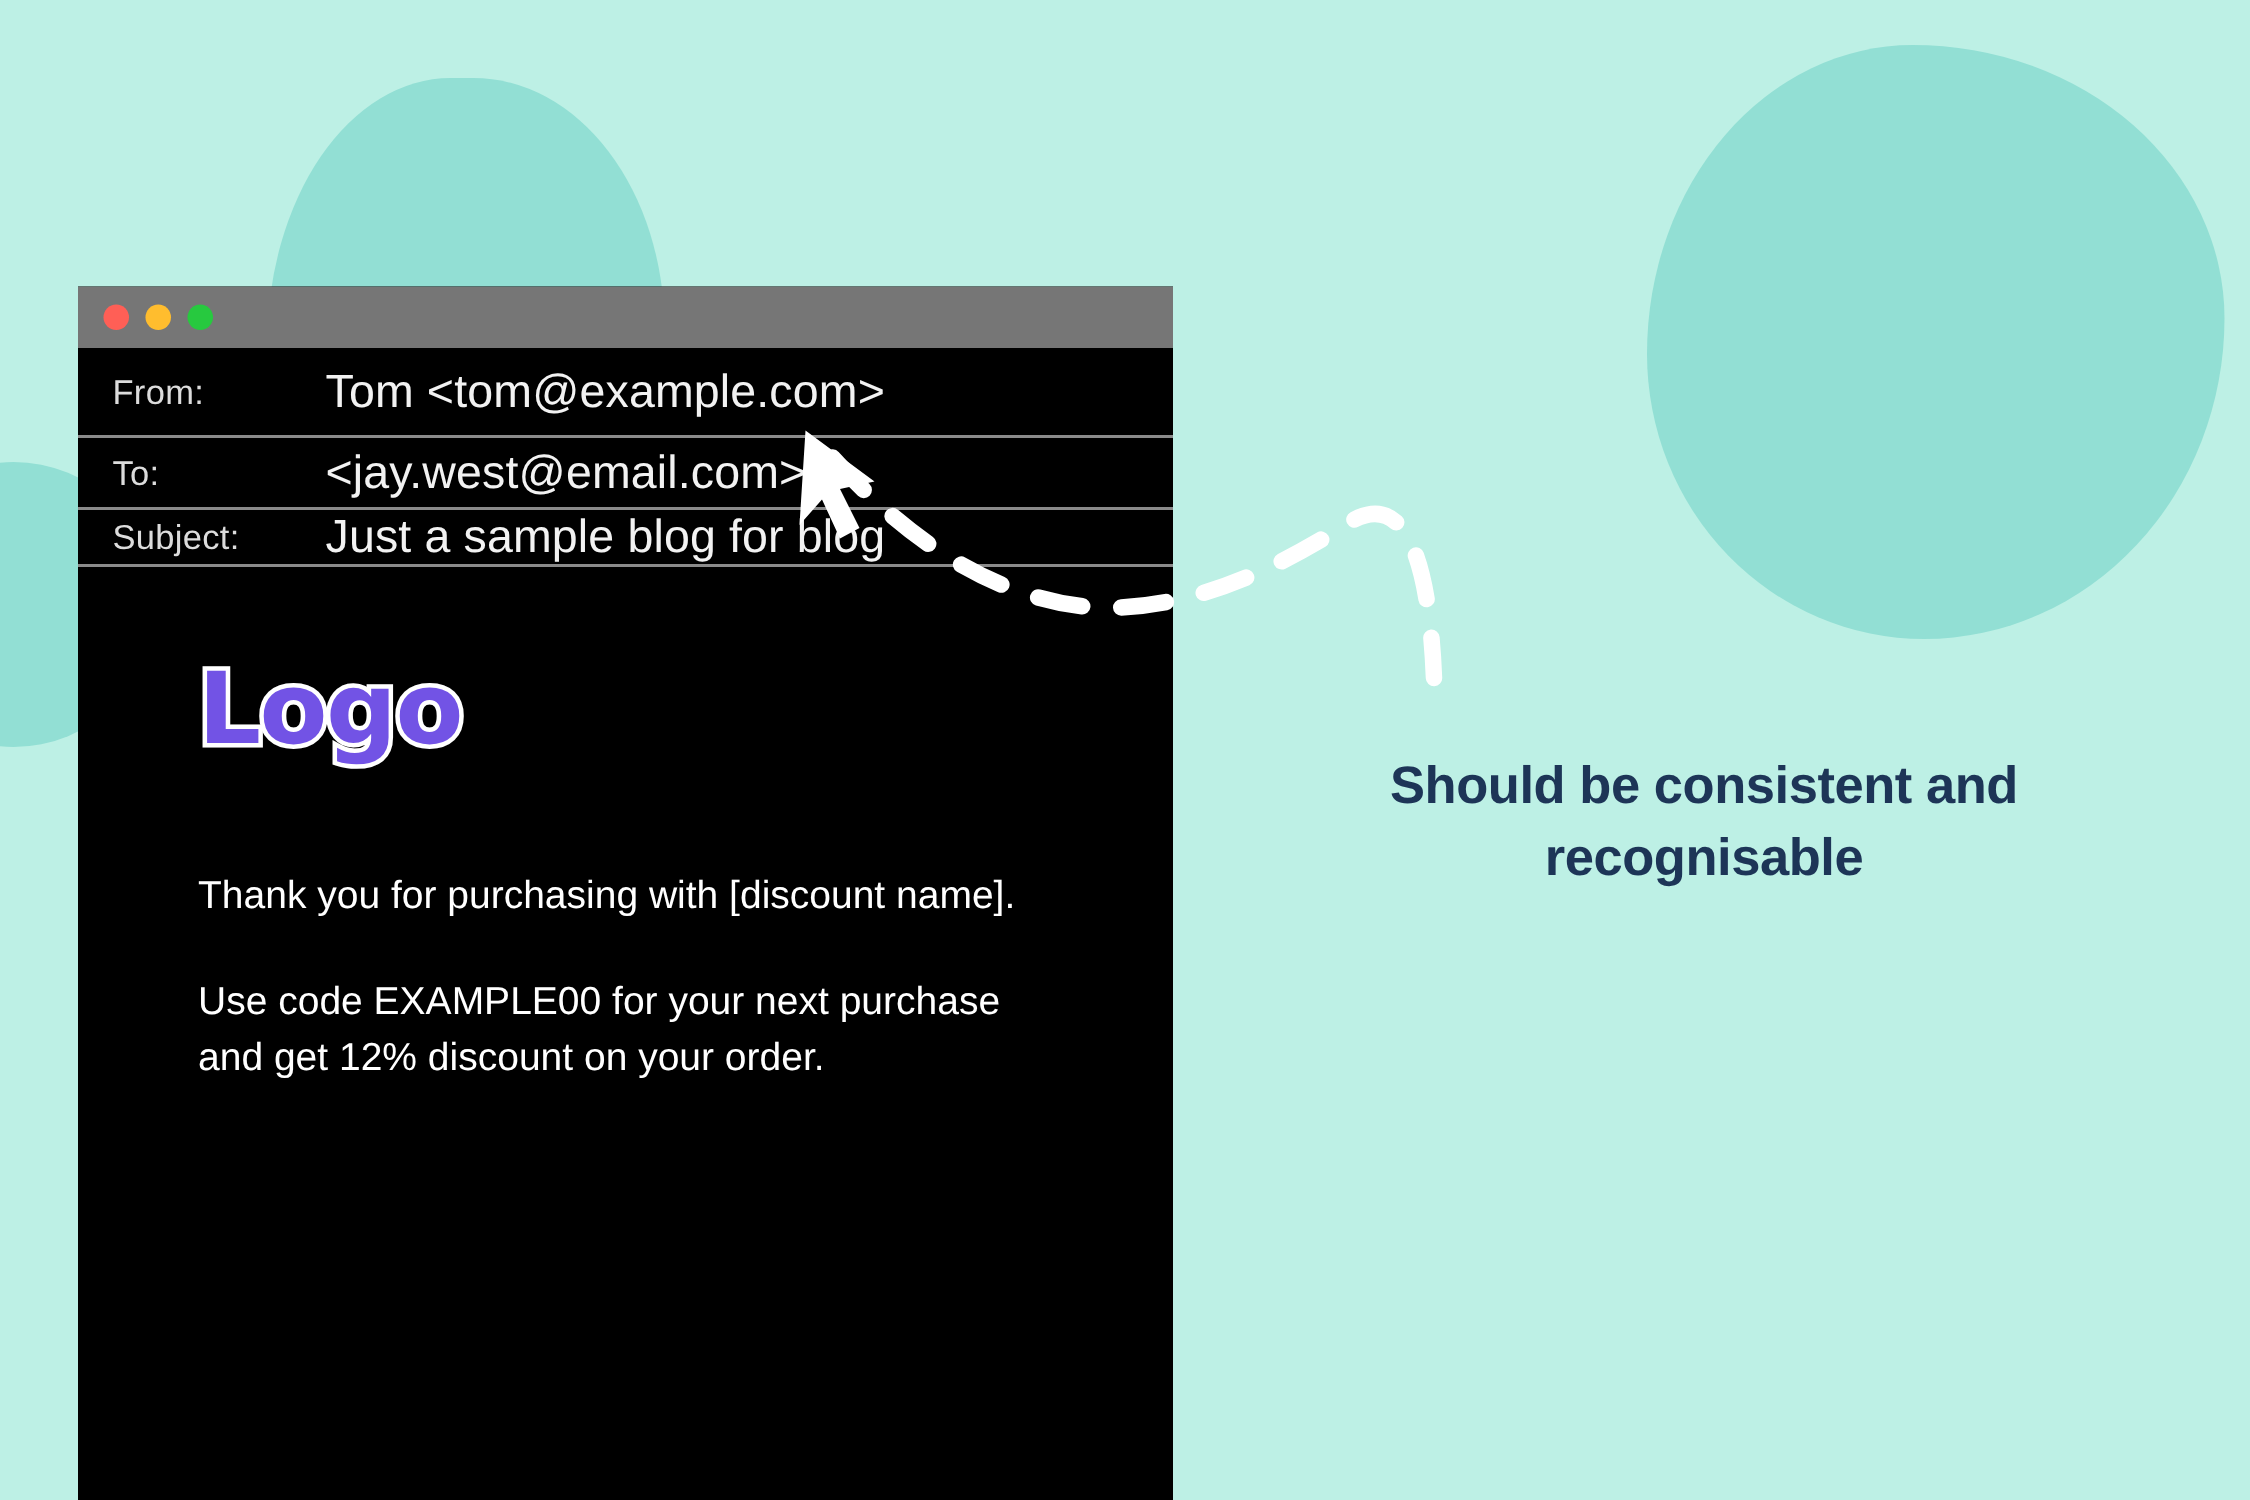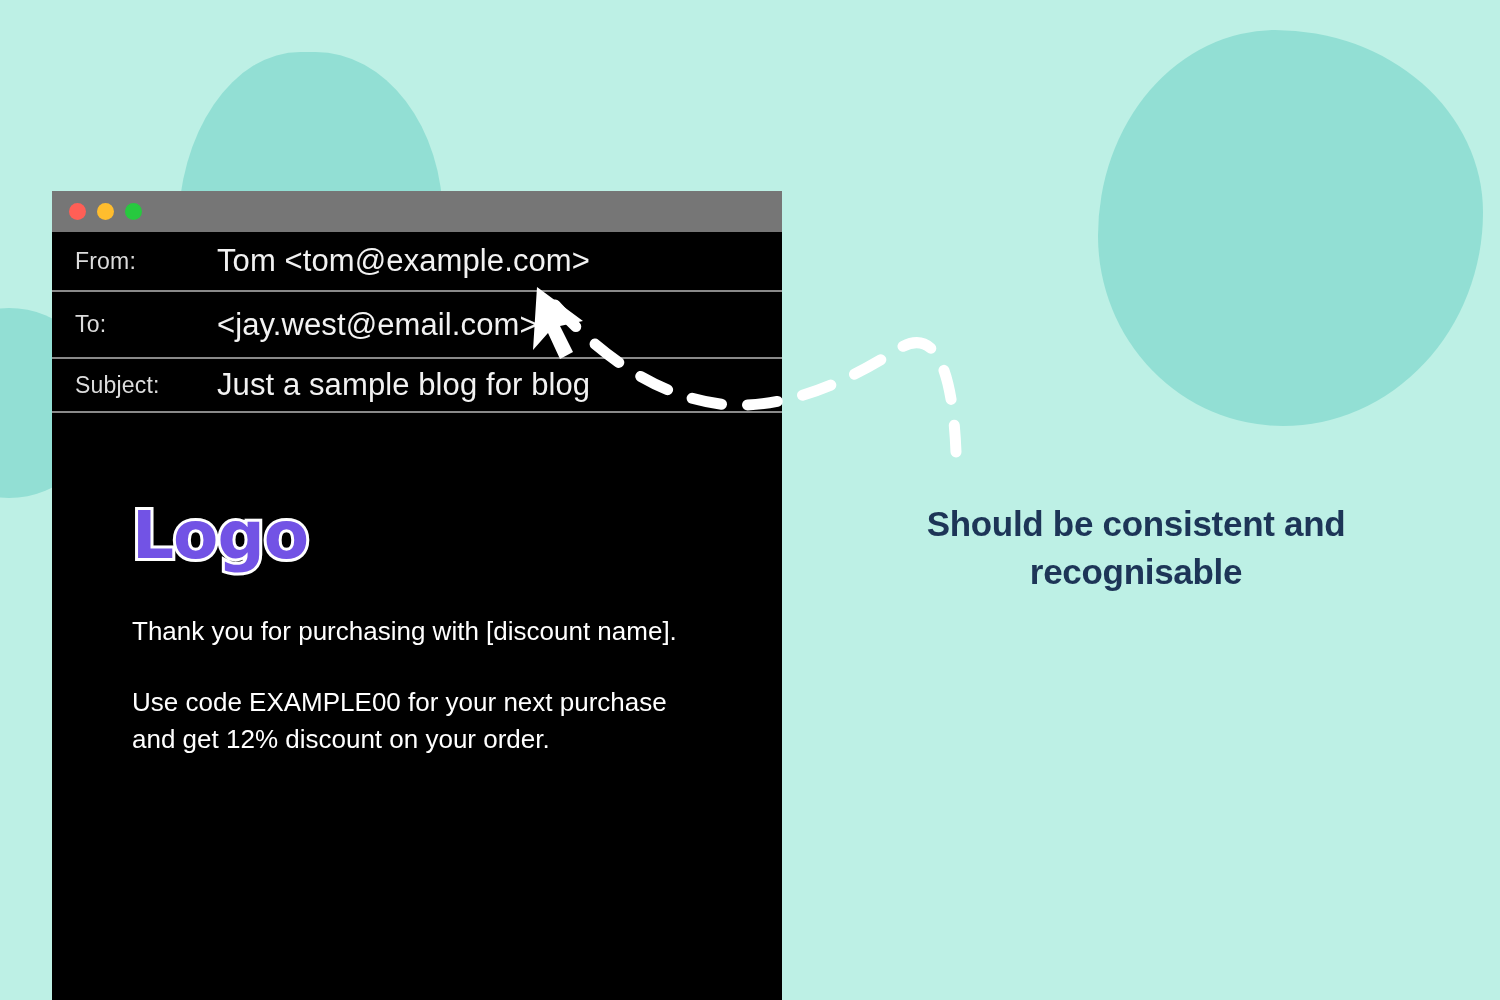--- a/index.html
+++ b/index.html
@@ -59,27 +59,27 @@
     position:relative;
   }
   .field-row .label{
     width:165px;padding-left:23px;box-sizing:border-box;
     font-size:23px;letter-spacing:.2px;color:#DCDCDC;
   }
   .field-row .value{
     font-size:31px;color:#F2F2F2;letter-spacing:.1px;
   }
   #row-from{height:60px;}
-  #row-to{height:67px;align-items:center;}
-  #row-subject{height:54px;border-bottom:2px solid #8A8A8A;}
+  #row-to{height:48px;align-items:center;}
+  #row-subject{height:38px;border-bottom:2px solid #8A8A8A;}
 
   
   #mail-body{padding:0;position:relative;}
   #logo-wrap{
-    position:absolute;left:80px;top:62px;margin-top:28px;
+    position:absolute;left:80px;top:62px;
   }
   #logo-text{
     font-size:66px;font-weight:bold;
     color:#7253E5;
     letter-spacing:-1px;
     -webkit-text-stroke:6px #FFFFFF;
     paint-order:stroke fill;
     font-family:"DejaVu Sans", sans-serif;
     line-height:1;
     white-space:nowrap;

